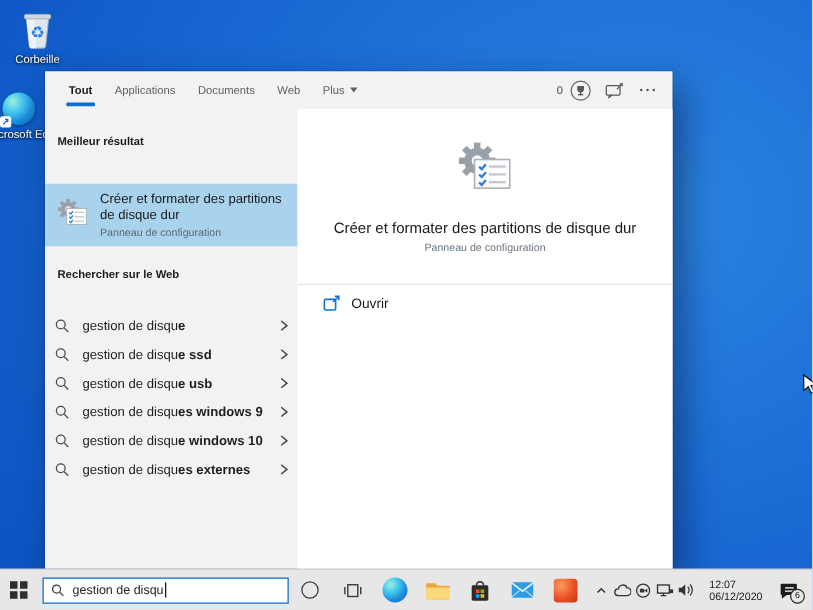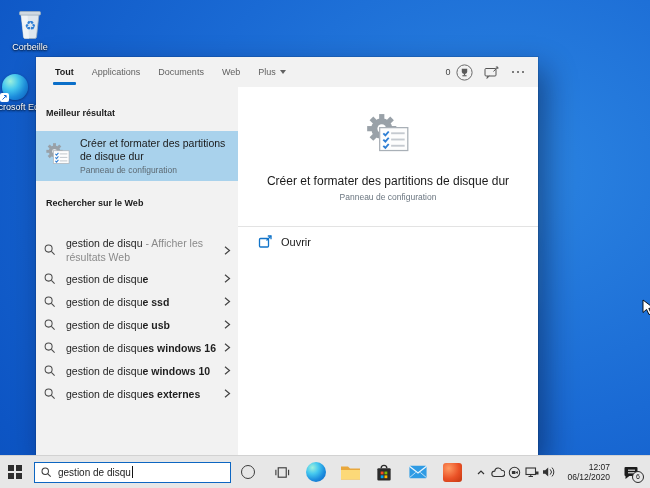--- a/index.html
+++ b/index.html
@@ -40,21 +40,21 @@
   .tab-right{display:flex;align-items:center;gap:11px;}
   .rewards{display:flex;align-items:center;gap:5px;font-size:9px;color:#444;}
   .dots{display:flex;gap:2.5px;padding:2px;}
   .dots i{width:2.5px;height:2.5px;border-radius:50%;background:#555;}
 
   .cols{display:flex;height:368px;}
   .leftcol{width:202px;box-sizing:border-box;padding-top:16px;}
   .rightcol{flex:1;background:#fff;box-sizing:border-box;padding-top:25px;text-align:center;}
 
   .sec-header{font-size:9px;font-weight:bold;color:#1b1b1b;padding:0 10px;line-height:20px;}
-  .sec-header.h1{margin-bottom:8px;}
+  .sec-header.h1{margin-bottom:24px;}
   .sec-header.h2{margin-top:12px;margin-bottom:20px;}
 
   .best-item{height:50px;background:#a9d2ec;display:flex;align-items:center;padding:0 8px;cursor:default;}
   .bm-icon{width:28px;height:28px;flex:0 0 28px;margin-right:8px;}
   .bm-text{min-width:0;}
   .bm-title{font-size:10.5px;line-height:13px;color:#1a1a1a;}
   .bm-title b{font-weight:normal;}
   .bm-sub{font-size:8.5px;color:#5d6a73;margin-top:2px;}
 
   .srow{display:flex;align-items:center;min-height:23px;padding:0 6px 0 8px;cursor:default;}
@@ -81,21 +81,21 @@
      display:flex;align-items:center;padding:0 6px;margin-left:4px;}
   .tb-search .stext{font-size:10px;color:#222;margin-left:6px;white-space:nowrap;}
   .caret{display:inline-block;width:1px;height:12px;background:#111;margin-left:1px;vertical-align:middle;}
   .tb-btn{width:34px;height:32px;display:flex;align-items:center;justify-content:center;}
   .cortana-ring{width:12px;height:12px;border:1.6px solid #3d3d3d;border-radius:50%;}
   .edge-ball.small{width:20px;height:20px;margin:0;box-shadow:none;}
   .office-tile{width:19px;height:19px;border-radius:3px;
      background:radial-gradient(circle at 30% 28%, #ff9a62 0%, #ea5126 55%, #c1360f 100%);}
   .tray{margin-left:auto;display:flex;align-items:center;gap:0;}
   .tray .tb-btn{width:17px;}
-  .clock{text-align:right;font-size:8.5px;line-height:10px;color:#1b1b1b;padding:0 8px 0 10px;}
+  .clock{text-align:left;font-size:8.5px;line-height:10px;color:#1b1b1b;padding:0 8px 0 10px;}
   .ac-wrap{position:relative;width:26px;height:32px;display:flex;align-items:center;justify-content:center;margin-right:6px;}
   .ac-badge{position:absolute;right:0px;bottom:5px;width:10px;height:10px;border-radius:50%;
      background:#e7e7e7;border:1px solid #2a2a2a;font-size:7px;line-height:10px;text-align:center;color:#111;}
 
   .cursor{position:absolute;left:642px;top:299px;pointer-events:none;}
 </style>
 </head>
 <body>
 
 <div class="desktop">
@@ -193,34 +193,20 @@
             <rect x="27" y="31.5" width="13" height="1.8" fill="#c5cad0"></rect>
           </svg>
           <div class="bm-text">
             <div class="bm-title"><span>Créer et formater des partitions </span><b>de disque</b><span> dur</span></div>
             <div class="bm-sub">Panneau de configuration</div>
           </div>
         </div>
 
         <div class="sec-header h2">Rechercher sur le Web</div>
         <div>
-  <div class="srow">
-    <span class="mag">
-      <svg width="12" height="12" viewBox="0 0 13 13">
-        <circle cx="5" cy="5" r="3.8" fill="none" stroke="#4a4a4a" stroke-width="1.1"></circle>
-        <line x1="8" y1="8" x2="11.5" y2="11.5" stroke="#4a4a4a" stroke-width="1.1"></line>
-      </svg>
-    </span>
-    <span class="txt"><span class="sr-pre">gestion de disqu</span><b class="sr-bold"></b><span class="gray sr-gray"> - Afficher les résultats Web</span></span>
-    <span class="chev">
-      <svg width="10" height="11" viewBox="0 0 10 11">
-        <polyline points="3,1.8 7.5,5.5 3,9.2" fill="none" stroke="#444" stroke-width="1.2"></polyline>
-      </svg>
-    </span>
-  </div>
 
   <div class="srow">
     <span class="mag">
       <svg width="12" height="12" viewBox="0 0 13 13">
         <circle cx="5" cy="5" r="3.8" fill="none" stroke="#4a4a4a" stroke-width="1.1"></circle>
         <line x1="8" y1="8" x2="11.5" y2="11.5" stroke="#4a4a4a" stroke-width="1.1"></line>
       </svg>
     </span>
     <span class="txt"><span class="sr-pre">gestion de disqu</span><b class="sr-bold">e</b><span class="gray sr-gray"></span></span>
     <span class="chev">
@@ -261,21 +247,21 @@
     </span>
   </div>
 
   <div class="srow">
     <span class="mag">
       <svg width="12" height="12" viewBox="0 0 13 13">
         <circle cx="5" cy="5" r="3.8" fill="none" stroke="#4a4a4a" stroke-width="1.1"></circle>
         <line x1="8" y1="8" x2="11.5" y2="11.5" stroke="#4a4a4a" stroke-width="1.1"></line>
       </svg>
     </span>
-    <span class="txt"><span class="sr-pre">gestion de disqu</span><b class="sr-bold">es windows 16</b><span class="gray sr-gray"></span></span>
+    <span class="txt"><span class="sr-pre">gestion de disqu</span><b class="sr-bold">es windows 9</b><span class="gray sr-gray"></span></span>
     <span class="chev">
       <svg width="10" height="11" viewBox="0 0 10 11">
         <polyline points="3,1.8 7.5,5.5 3,9.2" fill="none" stroke="#444" stroke-width="1.2"></polyline>
       </svg>
     </span>
   </div>
 
   <div class="srow">
     <span class="mag">
       <svg width="12" height="12" viewBox="0 0 13 13">

